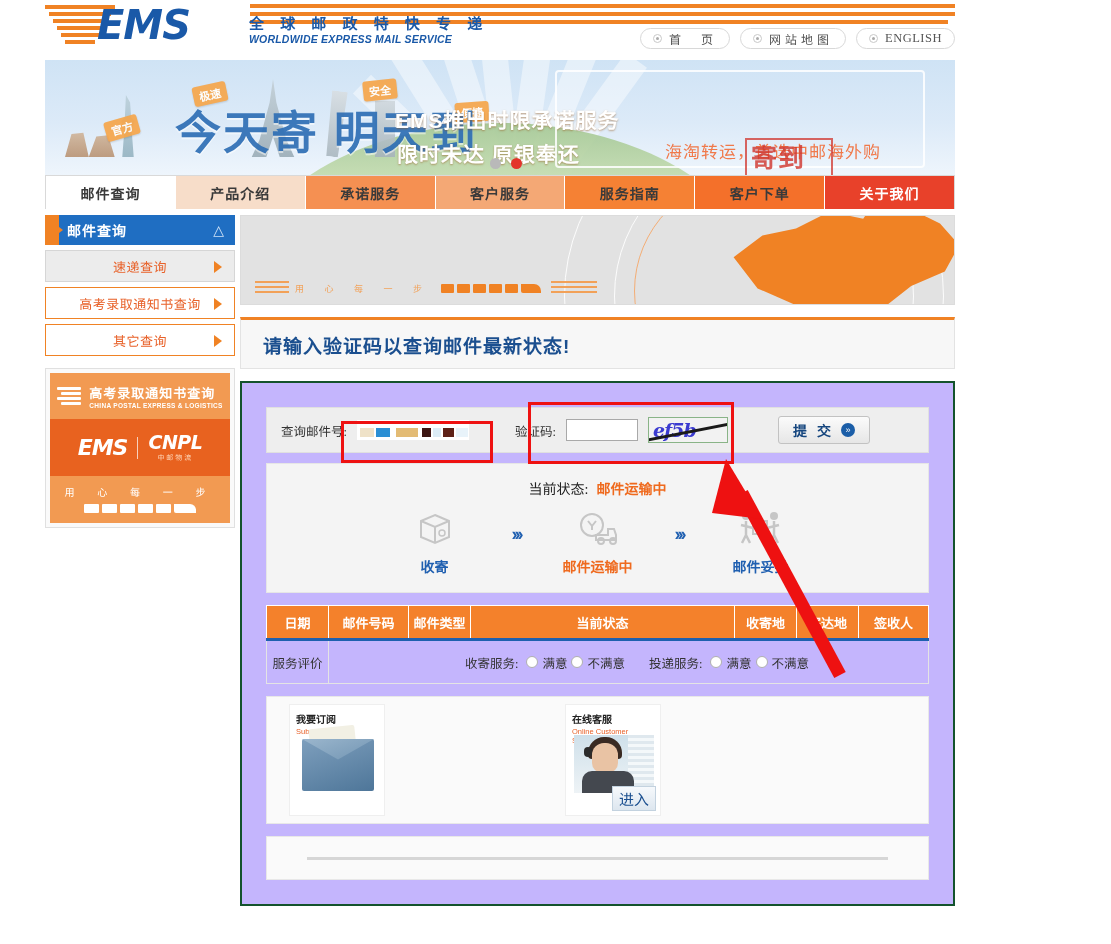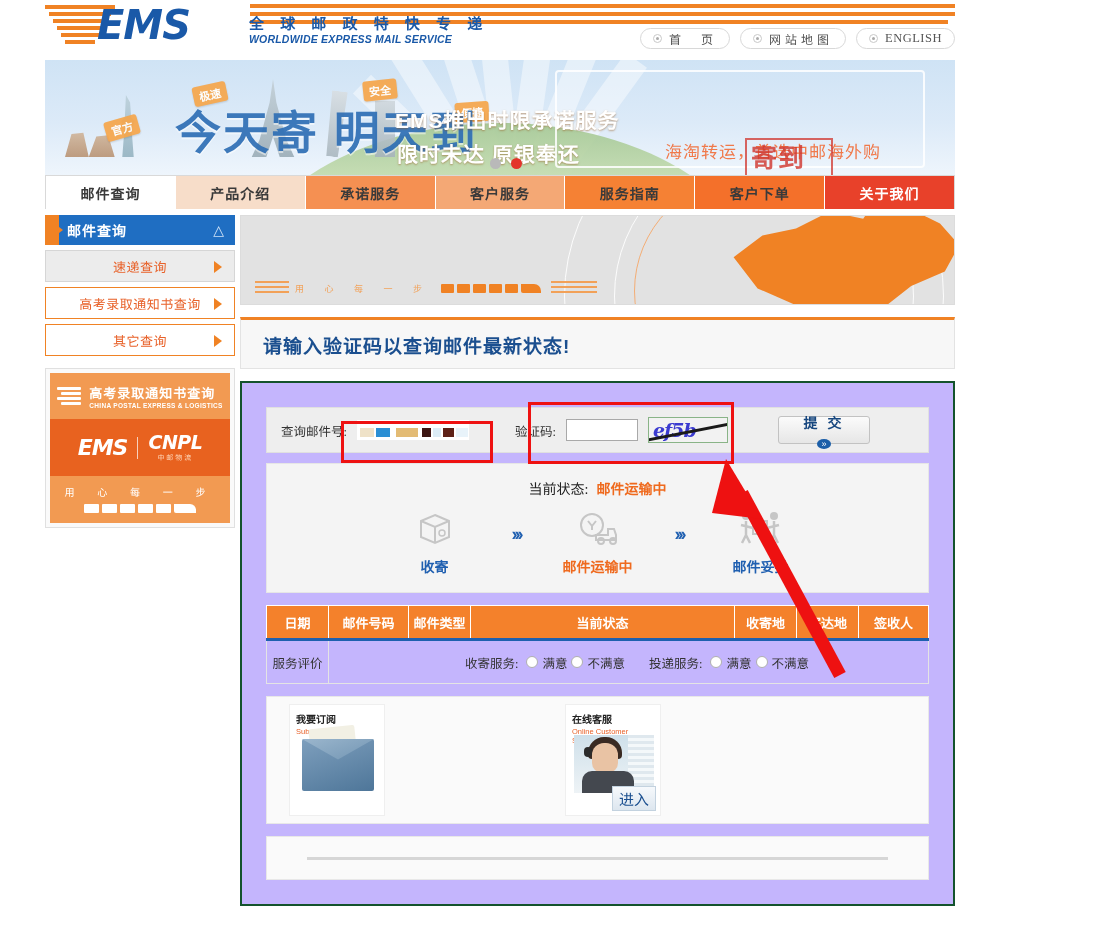--- a/index.html
+++ b/index.html
@@ -295,21 +295,21 @@
     font-family: "DejaVu Serif", serif; font-size: 19px; font-style: italic;
     font-weight: bold; color: #3b3bd0; letter-spacing: -1px;
   }
   .captcha-slash {
     position: absolute; left: -4px; top: 12px; width: 92px; height: 3px;
     background: #1a1a1a; transform: rotate(-11deg);
   }
   .submit-btn {
     margin-left: 40px; width: 92px; height: 28px; border: 1px solid #c2c2c2;
     border-radius: 3px; background: linear-gradient(180deg,#fbfbfb,#e6e6e6);
-    display: flex; align-items: center; justify-content: center; gap: 7px; cursor: pointer; flex-direction: column;
+    display: flex; align-items: center; justify-content: center; gap: 7px; cursor: pointer;
   }
   .submit-btn .t { font-size: 14px; font-weight: bold; color: #17477f; letter-spacing: 3px; }
   .submit-btn .c {
     width: 14px; height: 14px; border-radius: 50%; background: #1b5ea8; color: #fff;
     font-size: 9px; display: flex; align-items: center; justify-content: center;
   }
 
   
   .status-box {
     margin-top: 10px; background: #f4f4f4; border: 1px solid #e6e6e6; padding: 14px 0 16px;

